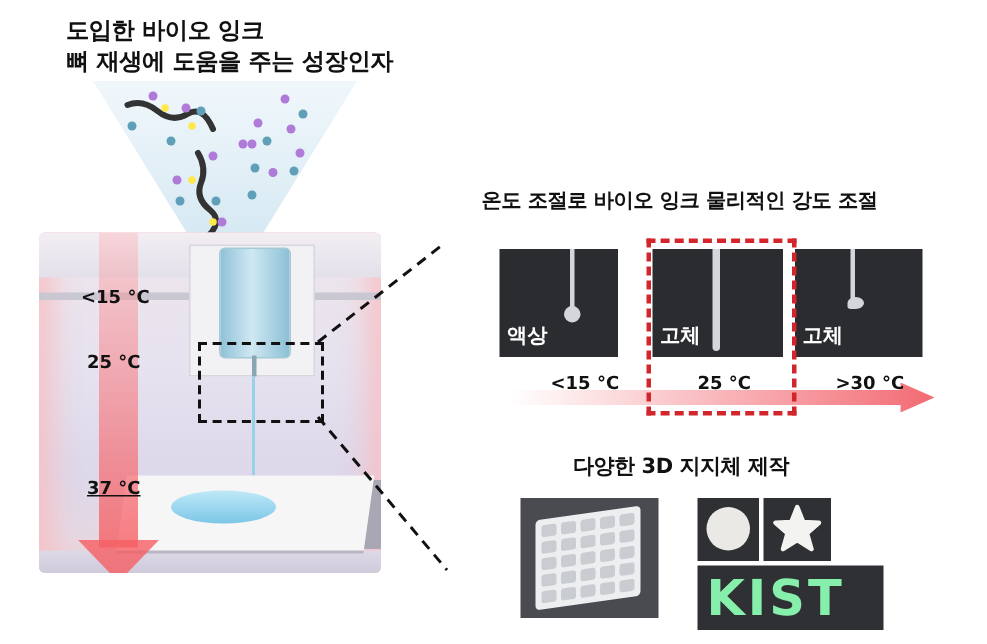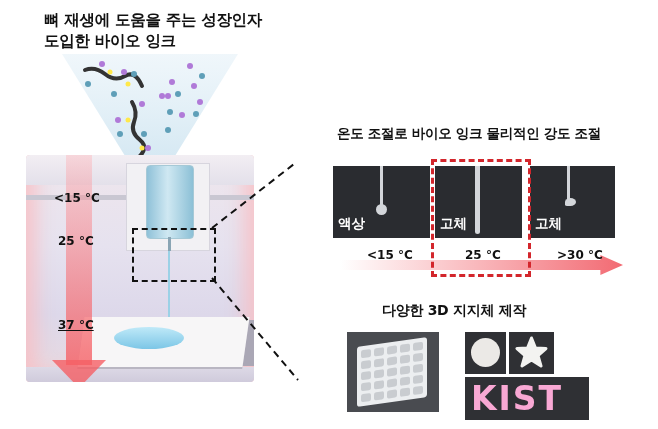--- a/index.html
+++ b/index.html
@@ -19,45 +19,45 @@
   .filament{left:142px;top:96px;width:2px;height:66px;background:#9bd1e6;}
   .bed{left:55px;top:162px;width:165px;height:50px;background:#f7f6f7;transform:skewX(-8deg);box-shadow:0 2px 0 #b9b6c2;}
   .bed-shadow{left:210px;top:165px;width:18px;height:46px;background:#aaa7b5;}
   .disc{left:88px;top:172px;width:70px;height:22px;border-radius:50%;background:linear-gradient(#bfe9f8,#7cc6e6);}
   .floor{left:0;top:212px;width:228px;height:20px;background:linear-gradient(#ddd9e6,#cbc6d8);}
   .temp-arrow{left:40px;top:0;width:26px;height:210px;background:linear-gradient(180deg,rgba(255,170,175,0.35),rgba(245,95,100,0.8));}
   .temp-arrow-head{left:26px;top:205px;width:0;height:0;border-left:27px solid transparent;border-right:27px solid transparent;border-top:28px solid rgba(245,95,100,0.8);}
   .temp{font-size:12px;font-weight:bold;color:#111;}
   .zoom-box{left:106px;top:73px;width:80px;height:50px;border:2px dashed #111;}
   .lines{left:0;top:0;width:658px;height:429px;pointer-events:none;}
-  .title-right{left:321px;top:125px;font-size:13.5px;font-weight:bold;letter-spacing:-0.3px;margin-left:16px;}
+  .title-right{left:321px;top:125px;font-size:13.5px;font-weight:bold;letter-spacing:-0.3px;}
   .photo{top:166px;height:72px;background:#2a2c30;}
   .photo .lbl{position:absolute;left:5px;bottom:5px;color:#fff;font-size:13.5px;font-weight:bold;}
   .ink{position:absolute;background:#d3d6da;}
   .gradient-arrow{left:340px;top:255px;width:283px;height:20px;
     background:linear-gradient(90deg,rgba(255,255,255,0) 0%,rgba(248,170,175,0.6) 35%,rgba(240,80,90,0.85) 100%);
     clip-path:polygon(0 25%,92% 25%,92% 0,100% 50%,92% 100%,92% 75%,0 75%);}
   .tlabel{top:248px;font-size:12px;font-weight:bold;}
   .red-box{left:431px;top:159px;width:94px;height:112px;border:3px dashed #d3262c;}
   .subtitle{left:382px;top:302px;font-size:14px;font-weight:bold;letter-spacing:-0.3px;}
   .scaffold{left:347px;top:332px;width:92px;height:80px;background:#494b50;overflow:hidden;}
   .grid{left:10px;top:10px;width:70px;height:60px;background:#eceef0;transform:skewY(-8deg);border-radius:3px;
     display:grid;grid-template-columns:repeat(5,1fr);gap:3px;padding:4px;box-sizing:border-box;}
   .grid span{background:#c9ccd0;border-radius:2px;}
   .circle-photo{left:465px;top:332px;width:41px;height:42px;background:#2f3034;}
   .star-photo{left:509px;top:332px;width:45px;height:42px;background:#2f3034;}
   .kist-photo{left:465px;top:377px;width:124px;height:43px;background:#2f3034;}
-  .kist{position:absolute;left:6px;top:2px;font-size:33px;font-weight:bold;color:#f9a8d4;letter-spacing:2px;font-family:"DejaVu Sans",sans-serif;}
+  .kist{position:absolute;left:6px;top:2px;font-size:33px;font-weight:bold;color:#86efac;letter-spacing:2px;font-family:"DejaVu Sans",sans-serif;}
 </style>
 </head>
 <body>
 
 <div class="abs title-left">
+  <div>도입한 바이오 잉크</div>
   <div>뼈 재생에 도움을 주는 성장인자</div>
-  <div>도입한 바이오 잉크</div>
 </div>
 
 <svg class="abs cone" viewBox="0 0 200 115">
   <defs>
     <linearGradient id="cg" x1="0" y1="0" x2="0" y2="1">
       <stop offset="0" stop-color="#e9f3f9" stop-opacity="0.7"></stop>
       <stop offset="1" stop-color="#cfe5f1" stop-opacity="0.9"></stop>
     </linearGradient>
   </defs>
   <polygon points="12,2 188,2 120,112 80,112" fill="url(#cg)"></polygon>
@@ -116,21 +116,21 @@
   <div class="abs zoom-box"></div>
 </div>
 
 <svg class="abs lines">
   <line x1="212" y1="228" x2="294" y2="164" stroke="#111" stroke-width="2" stroke-dasharray="7,5"></line>
   <line x1="212" y1="278" x2="298" y2="380" stroke="#111" stroke-width="2" stroke-dasharray="7,5"></line>
 </svg>
 
 <div class="abs title-right">온도 조절로 바이오 잉크 물리적인 강도 조절</div>
 
-<div class="abs photo" style="left:333px;width:97px;">
+<div class="abs photo" style="left:333px;width:79px;">
   <div class="ink" style="left:47px;top:0;width:3px;height:42px;"></div>
   <div class="ink" style="left:43px;top:38px;width:11px;height:11px;border-radius:50%;"></div>
   <span class="lbl">액상</span>
 </div>
 <div class="abs photo" style="left:435px;width:87px;">
   <div class="ink" style="left:40px;top:0;width:5px;height:68px;border-radius:0 0 3px 3px;"></div>
   <span class="lbl">고체</span>
 </div>
 <div class="abs photo" style="left:530px;width:85px;">
   <div class="ink" style="left:37px;top:0;width:3px;height:36px;"></div>

